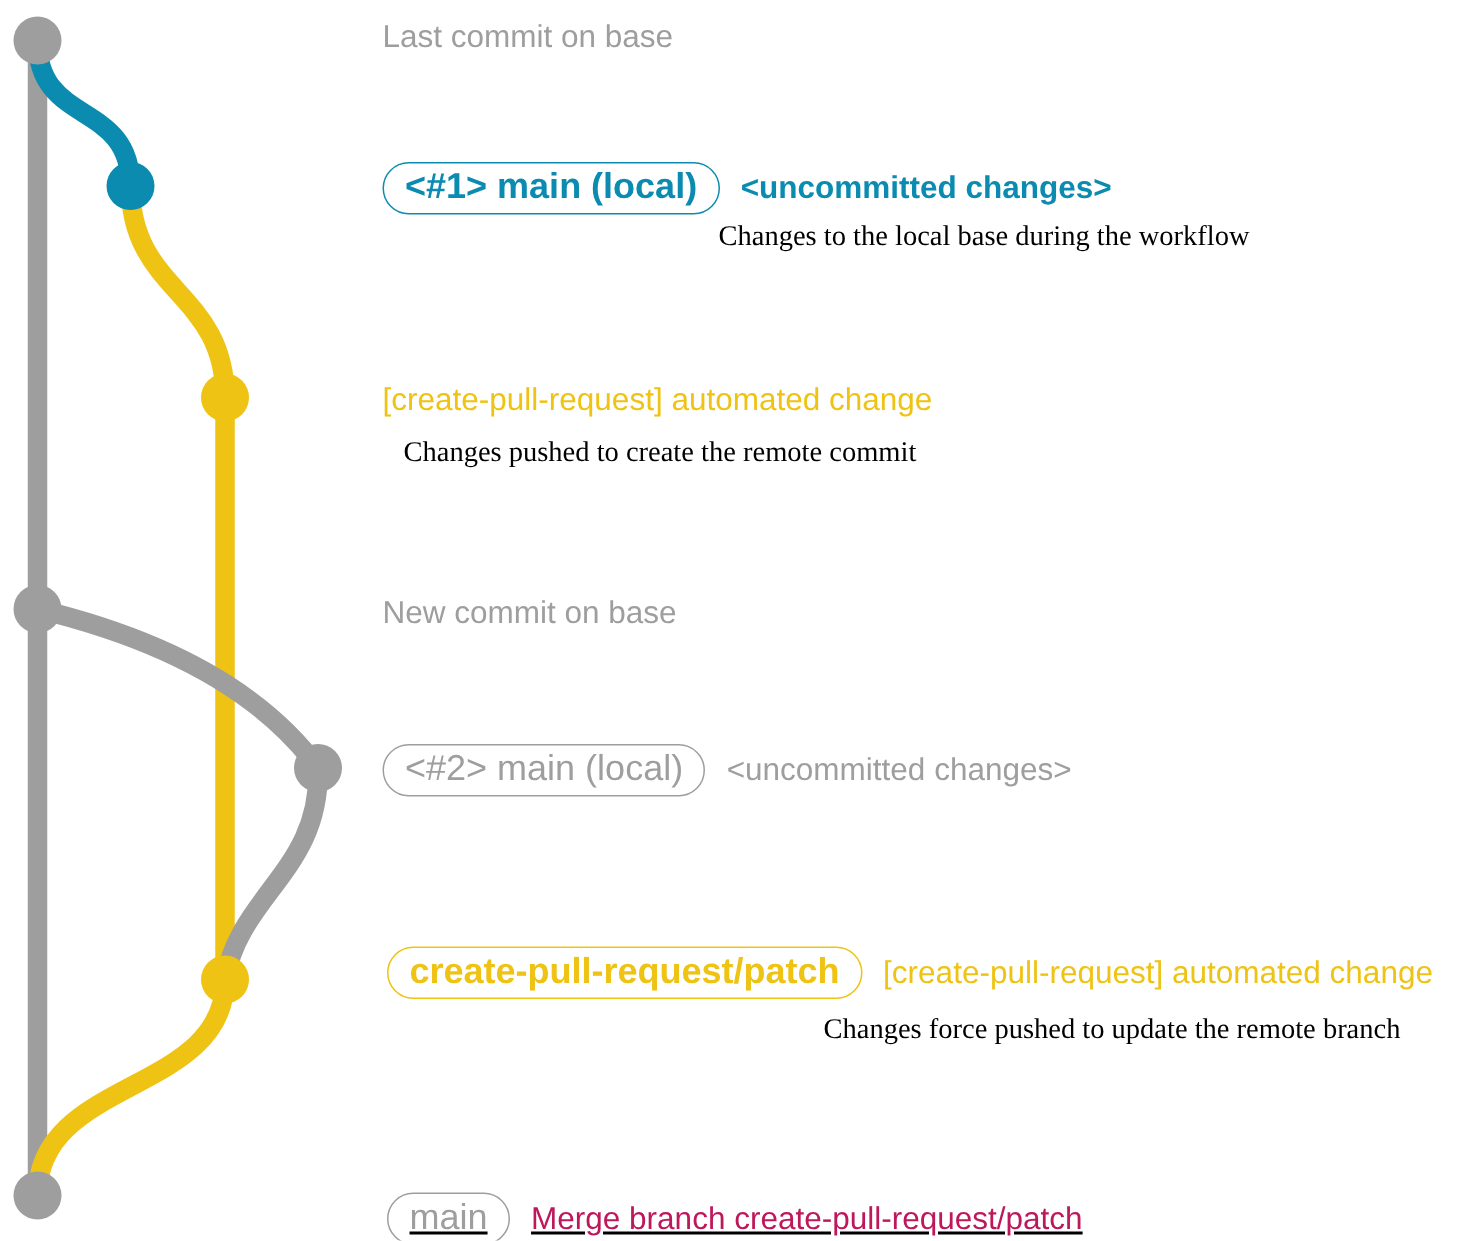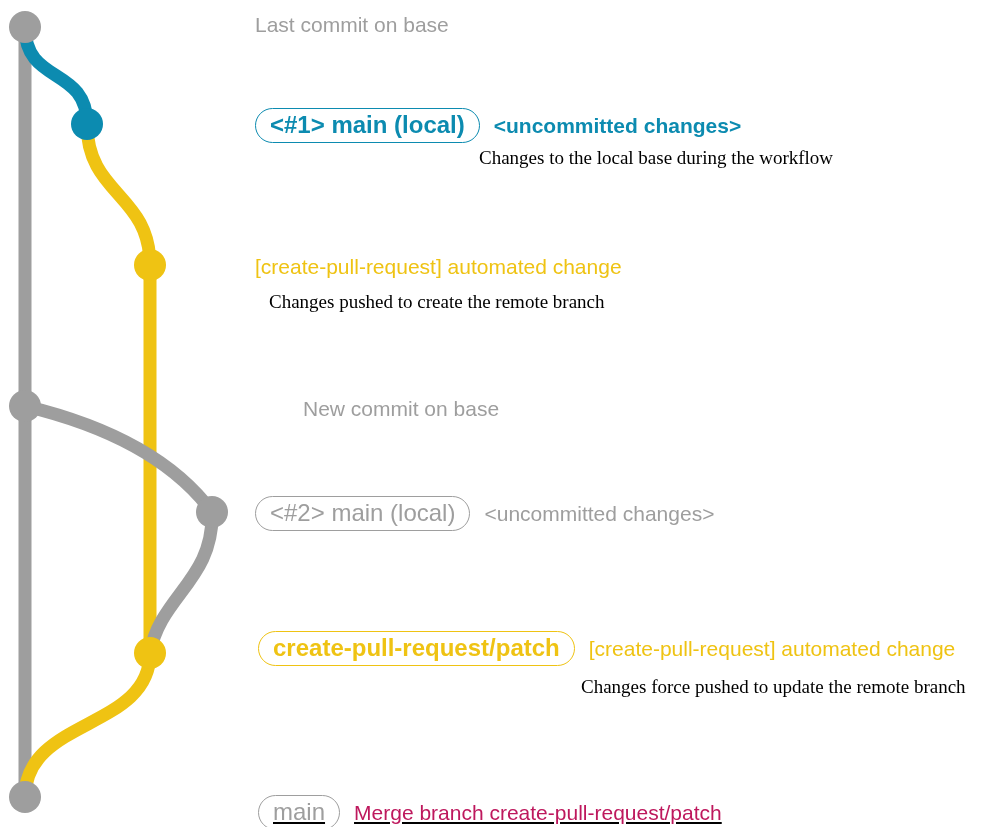--- a/index.html
+++ b/index.html
@@ -100,30 +100,30 @@
       <span class="headline" style="color: rgb(158, 158, 158);">Last commit on base</span>
     </div>
     <div class="row" style="left: 255px; top: 108px;">
       <span class="pill bold" style="color: rgb(12, 139, 176);">&lt;#1&gt; main (local)</span>
       <span class="headline bold" style="color: rgb(12, 139, 176);">&lt;uncommitted changes&gt;</span>
     </div>
     <div class="subtext" style="left: 479px; top: 148px;">Changes to the local base during the workflow</div>
     <div class="row" style="left: 255px; top: 256px;">
       <span class="headline" style="color: rgb(239, 195, 19);">[create-pull-request] automated change</span>
     </div>
-    <div class="subtext" style="left: 269px; top: 292px;">Changes pushed to create the remote branch</div>
+    <div class="subtext" style="left: 269px; top: 292px;">Changes pushed to create the remote commit</div>
     <div class="row" style="left: 255px; top: 398px;">
-      <span class="headline" style="color: rgb(158, 158, 158); margin-left: 48px;">New commit on base</span>
+      <span class="headline" style="color: rgb(158, 158, 158);">New commit on base</span>
     </div>
     <div class="row" style="left: 255px; top: 496px;">
       <span class="pill" style="color: rgb(158, 158, 158);">&lt;#2&gt; main (local)</span>
       <span class="headline" style="color: rgb(158, 158, 158);">&lt;uncommitted changes&gt;</span>
     </div>
     <div class="row" style="left: 258px; top: 631px;">
       <span class="pill bold" style="color: rgb(239, 195, 19);">create-pull-request/patch</span>
       <span class="headline" style="color: rgb(239, 195, 19);">[create-pull-request] automated change</span>
     </div>
-    <div class="subtext" style="left: 581px; top: 677px;">Changes force pushed to update the remote branch</div>
+    <div class="subtext" style="left: 549px; top: 677px;">Changes force pushed to update the remote branch</div>
     <div class="row" style="left: 258px; top: 795px; text-decoration: underline;">
       <span class="pill" style="color: rgb(158, 158, 158);">main</span>
       <span class="headline" style="color: #be185d;">Merge branch create-pull-request/patch</span>
     </div>
   </div>
 
 </body></html>

